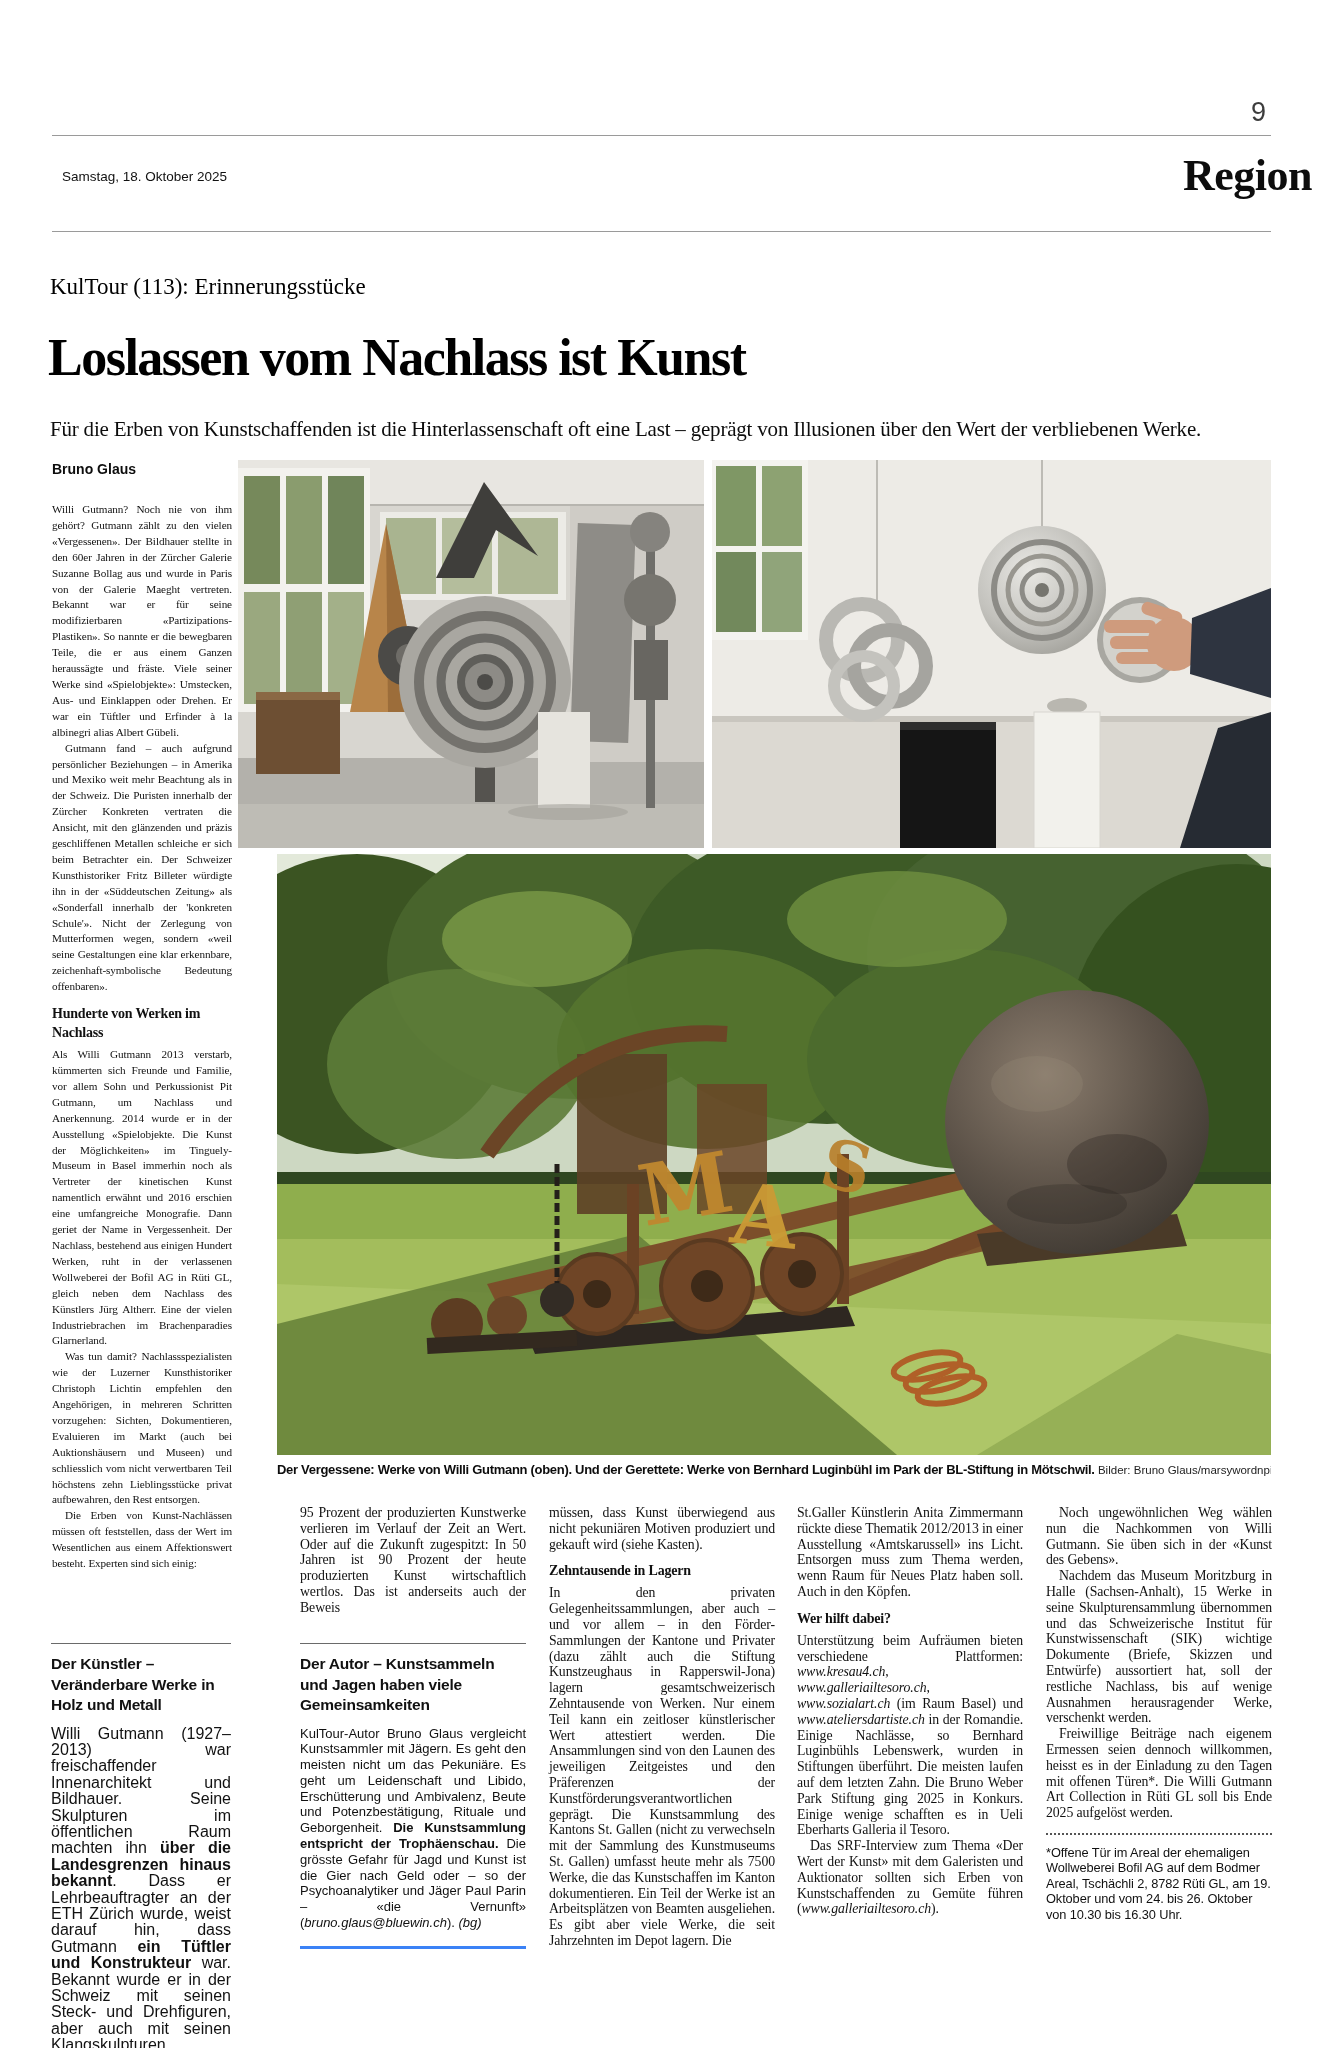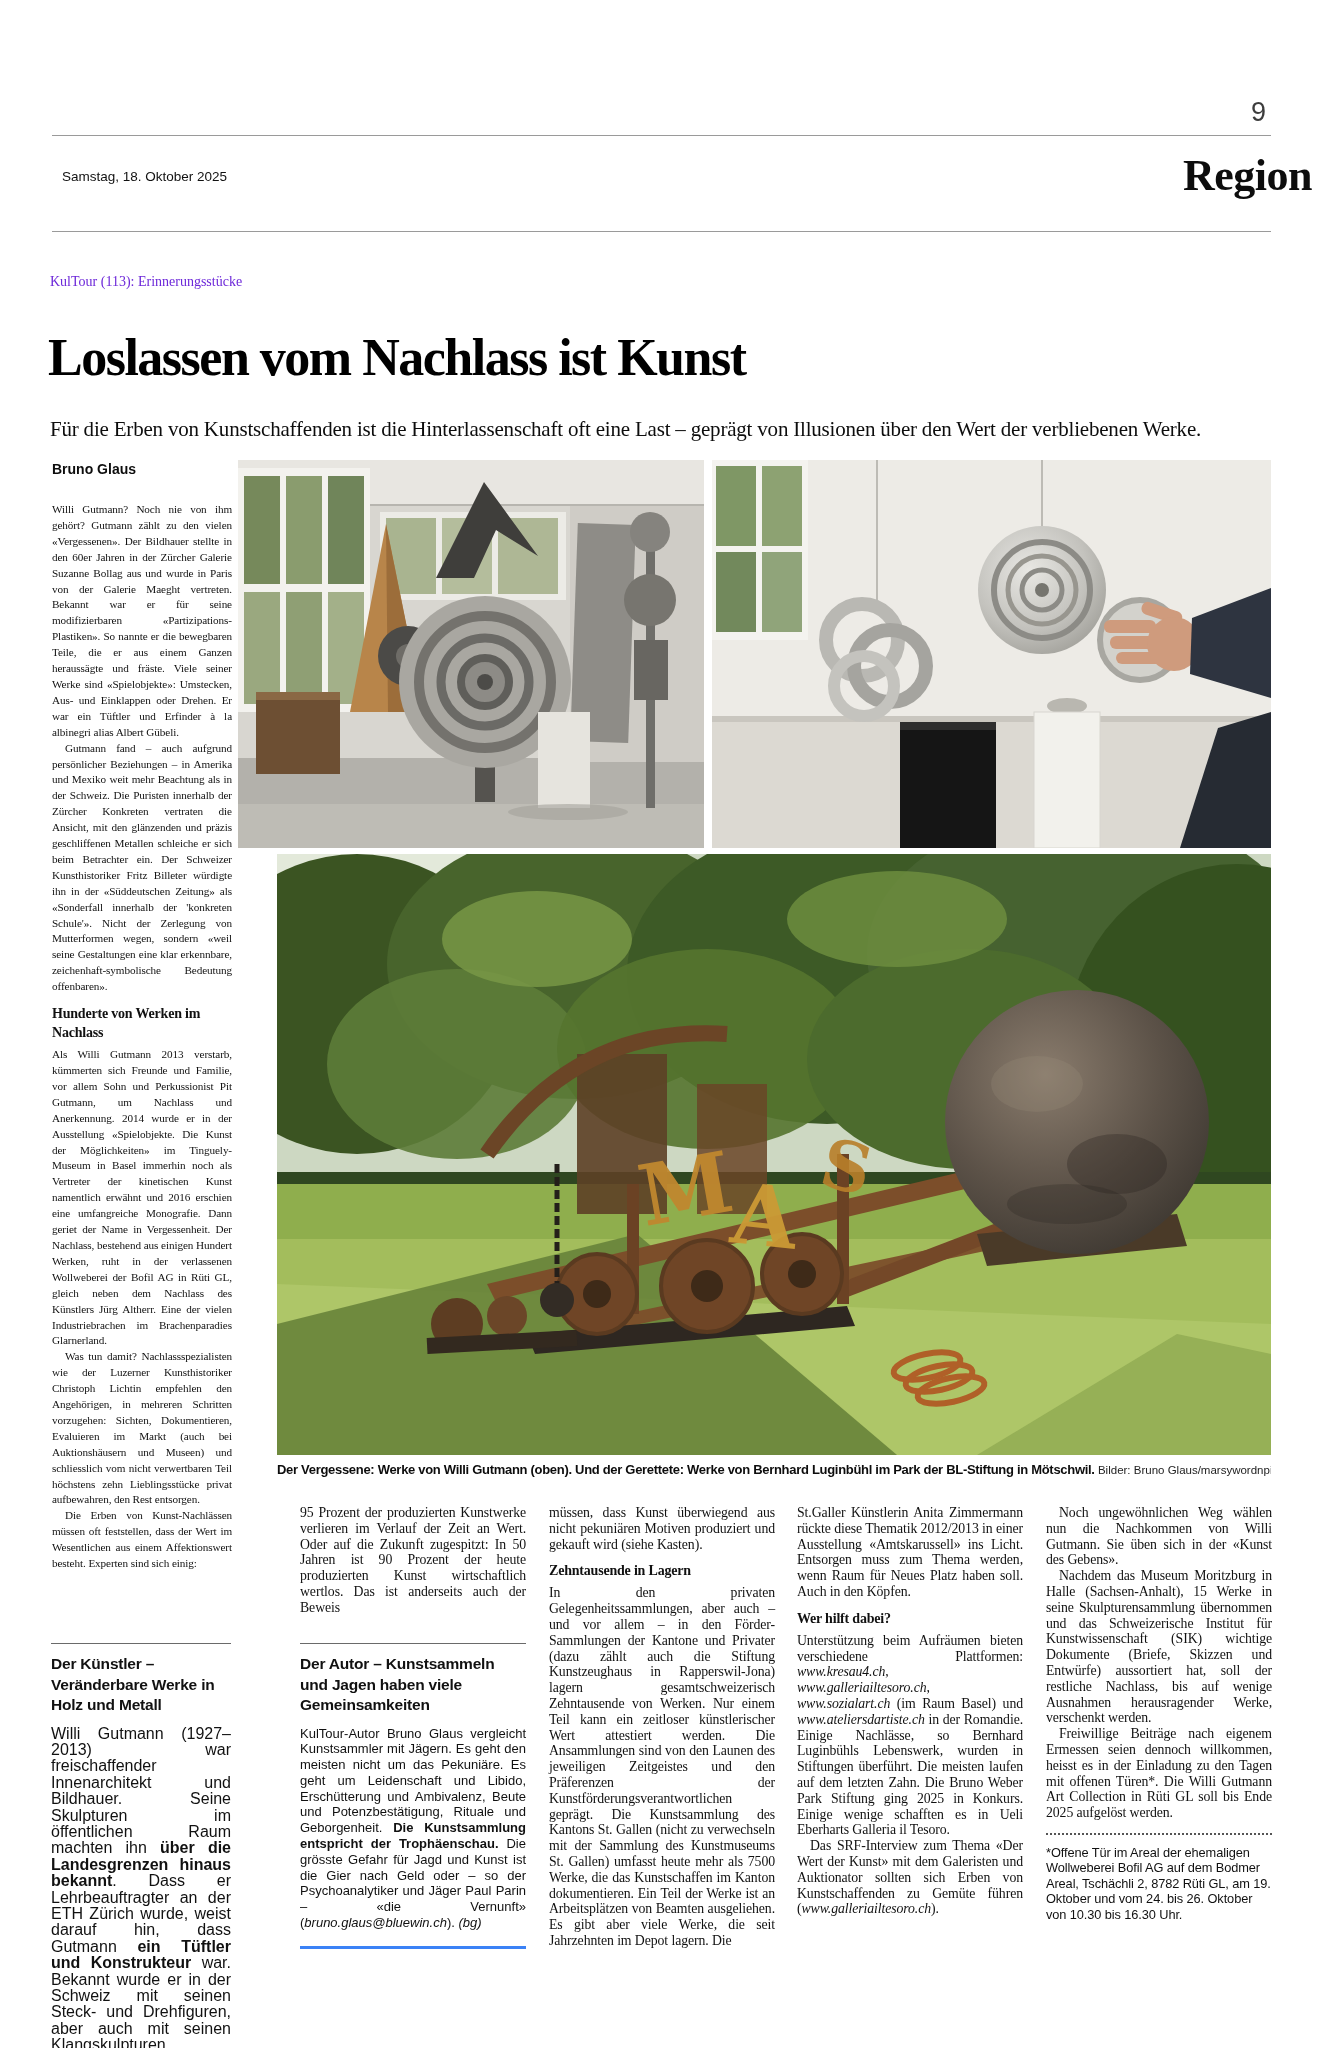--- a/index.html
+++ b/index.html
@@ -6,21 +6,21 @@
   .page{position:relative;width:1323px;height:2048px;background:#ffffff;font-family:"Liberation Serif",serif;color:#111;overflow:hidden;}
 
   .rule{position:absolute;left:52px;width:1219px;height:1px;background:#9a9a9a;}
   .rule-top{top:135px;}
   .rule-2{top:231px;}
 
   .pagenum{position:absolute;top:97px;left:0;width:1266px;text-align:right;font-family:"Liberation Sans",sans-serif;font-size:27px;color:#3d3d3d;}
   .date{position:absolute;left:62px;top:169px;font-family:"Liberation Sans",sans-serif;font-size:13.5px;color:#111;}
   .section{position:absolute;top:150px;left:0;width:1271px;text-align:right;font-size:44px;font-weight:700;letter-spacing:-0.5px;color:#0d0d0d;padding-left:41px;}
 
-  .kicker{position:absolute;left:50px;top:274px;font-size:14px;color:#6d28d9;}
+  .kicker{position:absolute;left:50px;top:274px;font-size:23px;color:#000000;}
   .headline{position:absolute;left:48px;top:328px;margin:0;font-size:52px;font-weight:700;letter-spacing:-1.5px;color:#000;white-space:nowrap;}
   .subhead{position:absolute;left:50px;top:417px;width:1219px;font-size:21px;letter-spacing:-0.2px;color:#0d0d0d;white-space:nowrap;}
   .byline{position:absolute;left:52px;top:461px;font-family:"Liberation Sans",sans-serif;font-weight:700;font-size:14px;color:#0d0d0d;}
 
   .col{position:absolute;text-align:justify;hyphens:auto;-webkit-hyphens:auto;}
   .col p{margin:0;}
   .ind{text-indent:13px;}
   .colhead{margin:9px 0 5px 0;font-size:14px;font-weight:700;line-height:19px;text-align:left;letter-spacing:-0.2px;}
 
   .col1{left:52px;top:502px;width:180px;font-size:11.2px;line-height:15.9px;letter-spacing:-0.1px;}

